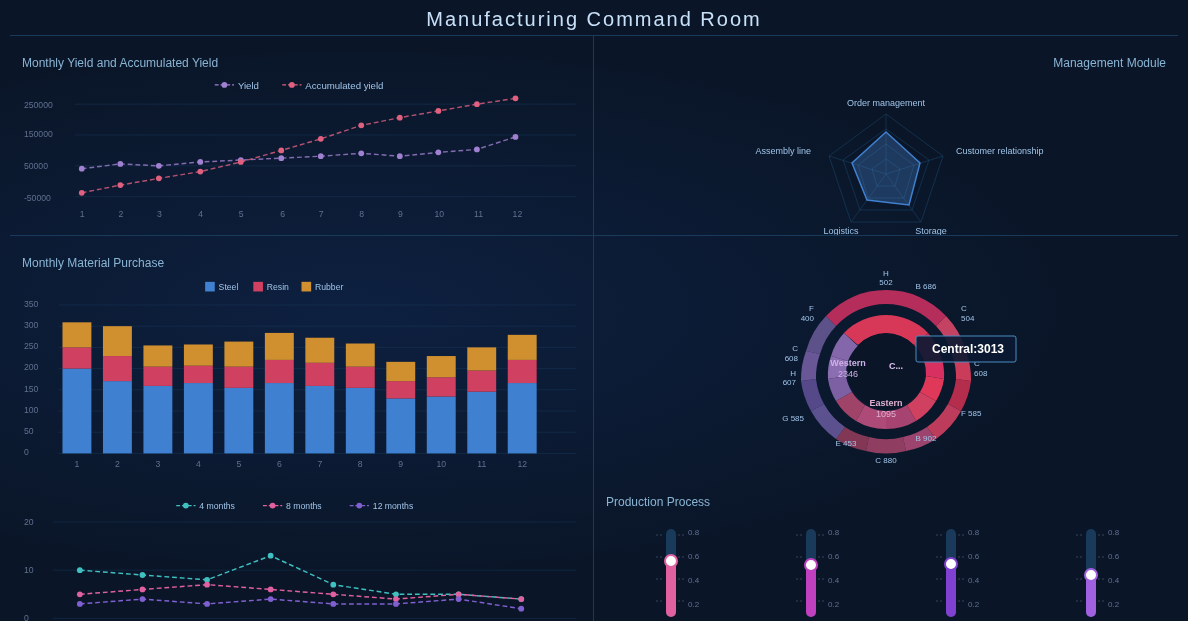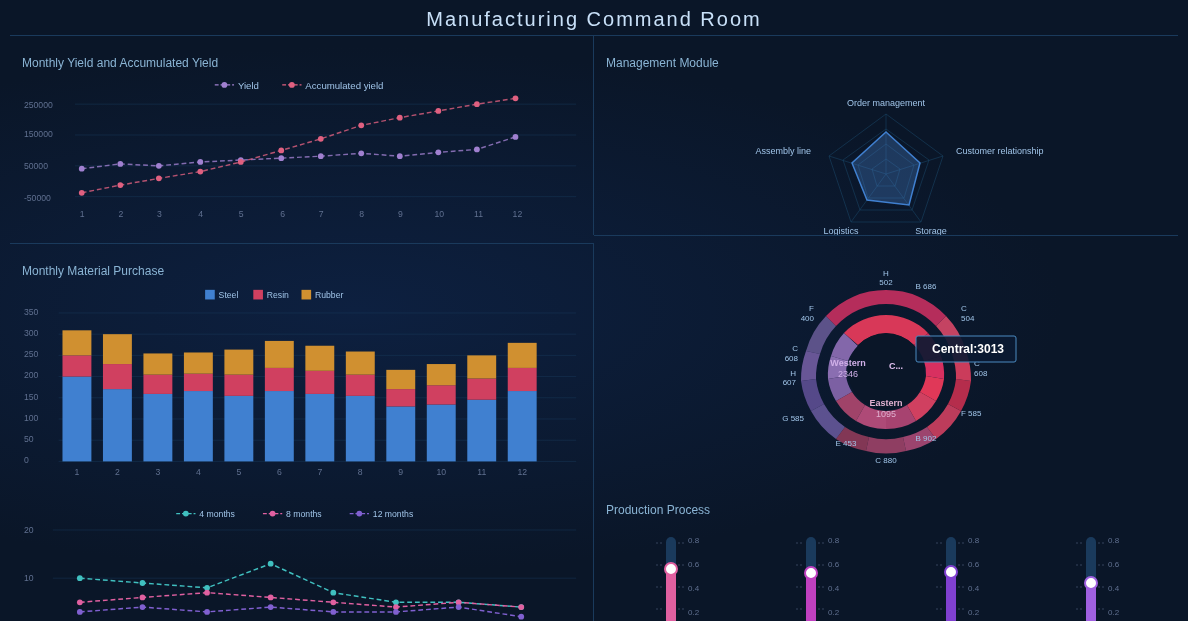--- a/index.html
+++ b/index.html
@@ -108,21 +108,21 @@
       <circle cx="269" cy="76" r="3" fill="#e06080"></circle>
       <circle cx="310" cy="64" r="3" fill="#e06080"></circle>
       <circle cx="352" cy="50" r="3" fill="#e06080"></circle>
       <circle cx="392" cy="42" r="3" fill="#e06080"></circle>
       <circle cx="432" cy="35" r="3" fill="#e06080"></circle>
       <circle cx="472" cy="28" r="3" fill="#e06080"></circle>
       <circle cx="512" cy="22" r="3" fill="#e06080"></circle>
     </svg>
   </div>
 
-  <div class="panel panel-bottom" style="height:200px;">
+  <div class="panel panel-bottom" style="height:200px;text-align:right;">
     <div class="panel-title">Management Module</div>
     <svg width="100%" height="175" viewBox="0 0 400 175">
 
       <g transform="translate(200,100)">
 
         <polygon points="0,-60 57,-18 35,48 -35,48 -57,-18" fill="none" stroke="#1a4a6c" stroke-width="0.5"></polygon>
         <polygon points="0,-45 43,-14 26,36 -26,36 -43,-14" fill="none" stroke="#1a4a6c" stroke-width="0.5"></polygon>
         <polygon points="0,-30 28,-9 18,24 -18,24 -28,-9" fill="none" stroke="#1a4a6c" stroke-width="0.5"></polygon>
         <polygon points="0,-15 14,-5 9,12 -9,12 -14,-5" fill="none" stroke="#1a4a6c" stroke-width="0.5"></polygon>
 
@@ -136,21 +136,21 @@
 
         <text x="0" y="-68" text-anchor="middle" fill="#a0c4e8" font-size="9">Order management</text>
         <text x="70" y="-20" text-anchor="start" fill="#a0c4e8" font-size="9">Customer relationship</text>
         <text x="45" y="60" text-anchor="middle" fill="#a0c4e8" font-size="9">Storage</text>
         <text x="-45" y="60" text-anchor="middle" fill="#a0c4e8" font-size="9">Logistics</text>
         <text x="-75" y="-20" text-anchor="end" fill="#a0c4e8" font-size="9">Assembly line</text>
       </g>
     </svg>
   </div>
 
-  <div class="panel panel-left panel-bottom" style="height:240px;margin-top:8px;">
+  <div class="panel panel-left panel-bottom" style="height:240px;">
     <div class="panel-title">Monthly Material Purchase</div>
     <svg width="100%" height="220" viewBox="0 0 580 220">
 
       <rect x="190" y="4" width="10" height="10" fill="#4080d0"></rect>
       <text x="204" y="13" fill="#a0c4e8" font-size="9">Steel</text>
       <rect x="240" y="4" width="10" height="10" fill="#d04060"></rect>
       <text x="254" y="13" fill="#a0c4e8" font-size="9">Resin</text>
       <rect x="290" y="4" width="10" height="10" fill="#d09030"></rect>
       <text x="304" y="13" fill="#a0c4e8" font-size="9">Rubber</text>
 

